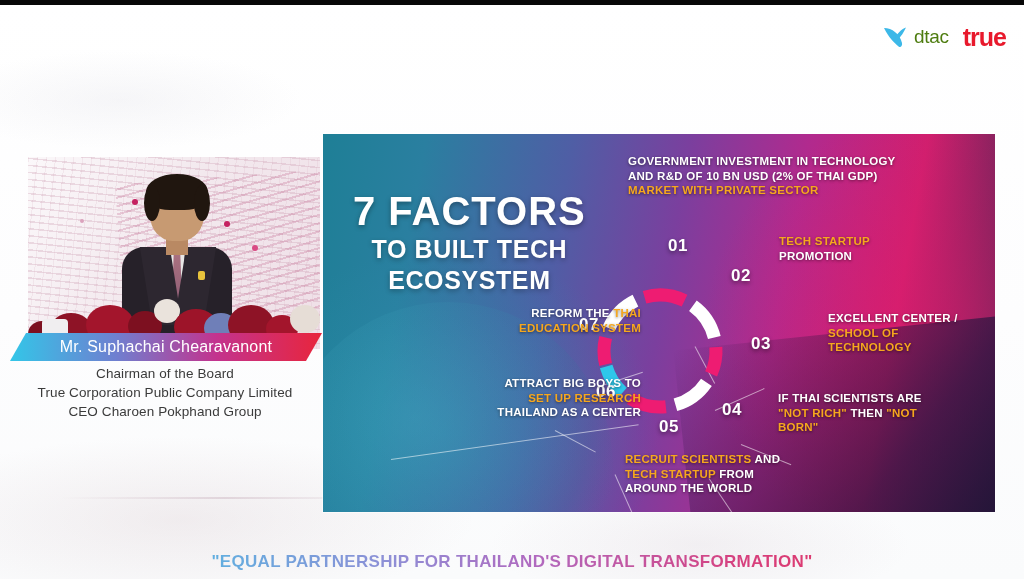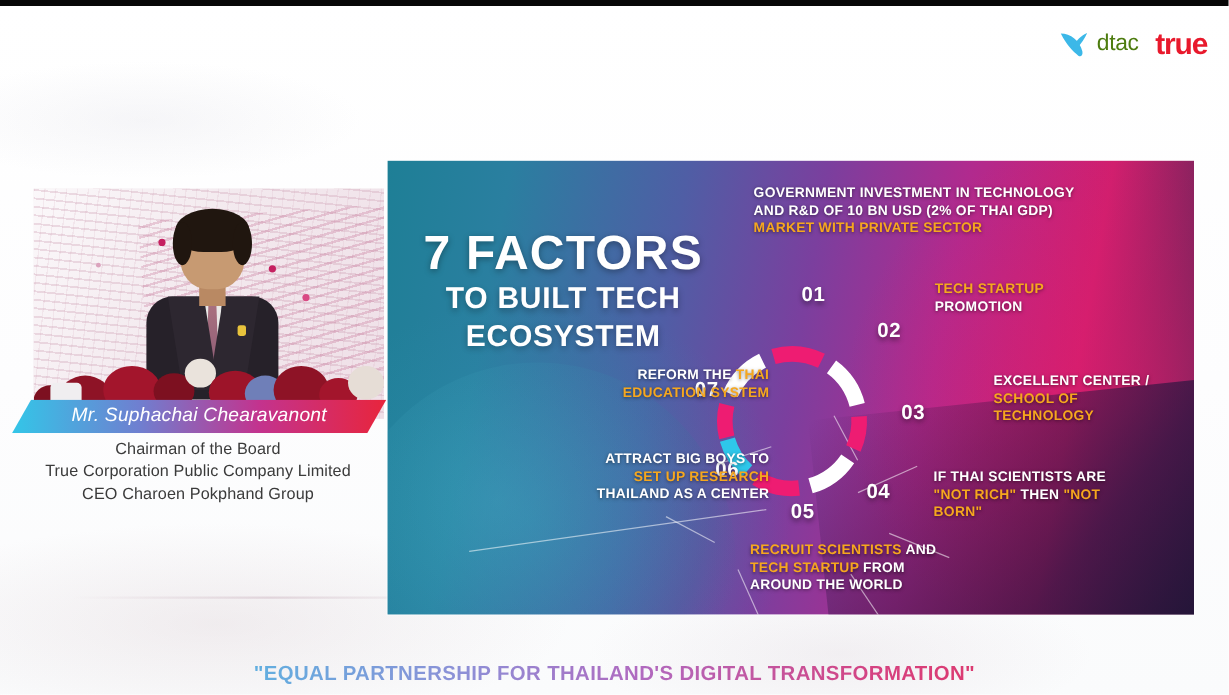--- a/index.html
+++ b/index.html
@@ -59,21 +59,21 @@
   .fl{position:absolute;border-radius:50%;}
   .v-pod{position:absolute;left:14px;bottom:4px;width:26px;height:26px;background:#f0eef0;border-radius:4px;}
 
   
   .plate{
     position:absolute;left:10px;top:333px;width:312px;height:28px;
     background:linear-gradient(90deg,#33c6e8 0%,#6f7fd0 34%,#c3338e 66%,#e8253c 100%);
     clip-path:polygon(16px 0,312px 0,296px 28px,0 28px);
     display:flex;align-items:center;justify-content:center;
   }
-  .plate span{color:#ffffff;font-size:16px;font-weight:400;letter-spacing:.2px;white-space:nowrap;font-style:italic;}
+  .plate span{color:#ffffff;font-size:16px;font-weight:400;letter-spacing:.2px;white-space:nowrap;}
   .credits{position:absolute;left:0;top:364px;width:330px;text-align:center;color:#3b3b3b;}
   .credits div{font-size:13.5px;line-height:19px;letter-spacing:.1px;}
 
   
   .slide{
     position:absolute;left:323px;top:134px;width:672px;height:378px;
     background:
       radial-gradient(ellipse 300px 260px at 120px 300px, rgba(40,150,175,.45), rgba(0,0,0,0) 72%),
       radial-gradient(ellipse 320px 300px at 620px 200px, rgba(224,28,110,.55), rgba(0,0,0,0) 75%),
       linear-gradient(100deg,#1e7f96 0%,#2a7fa0 14%,#4f5ea5 34%,#7b3f9e 50%,#b12a8e 66%,#d01f6e 82%,#40264f 100%);

